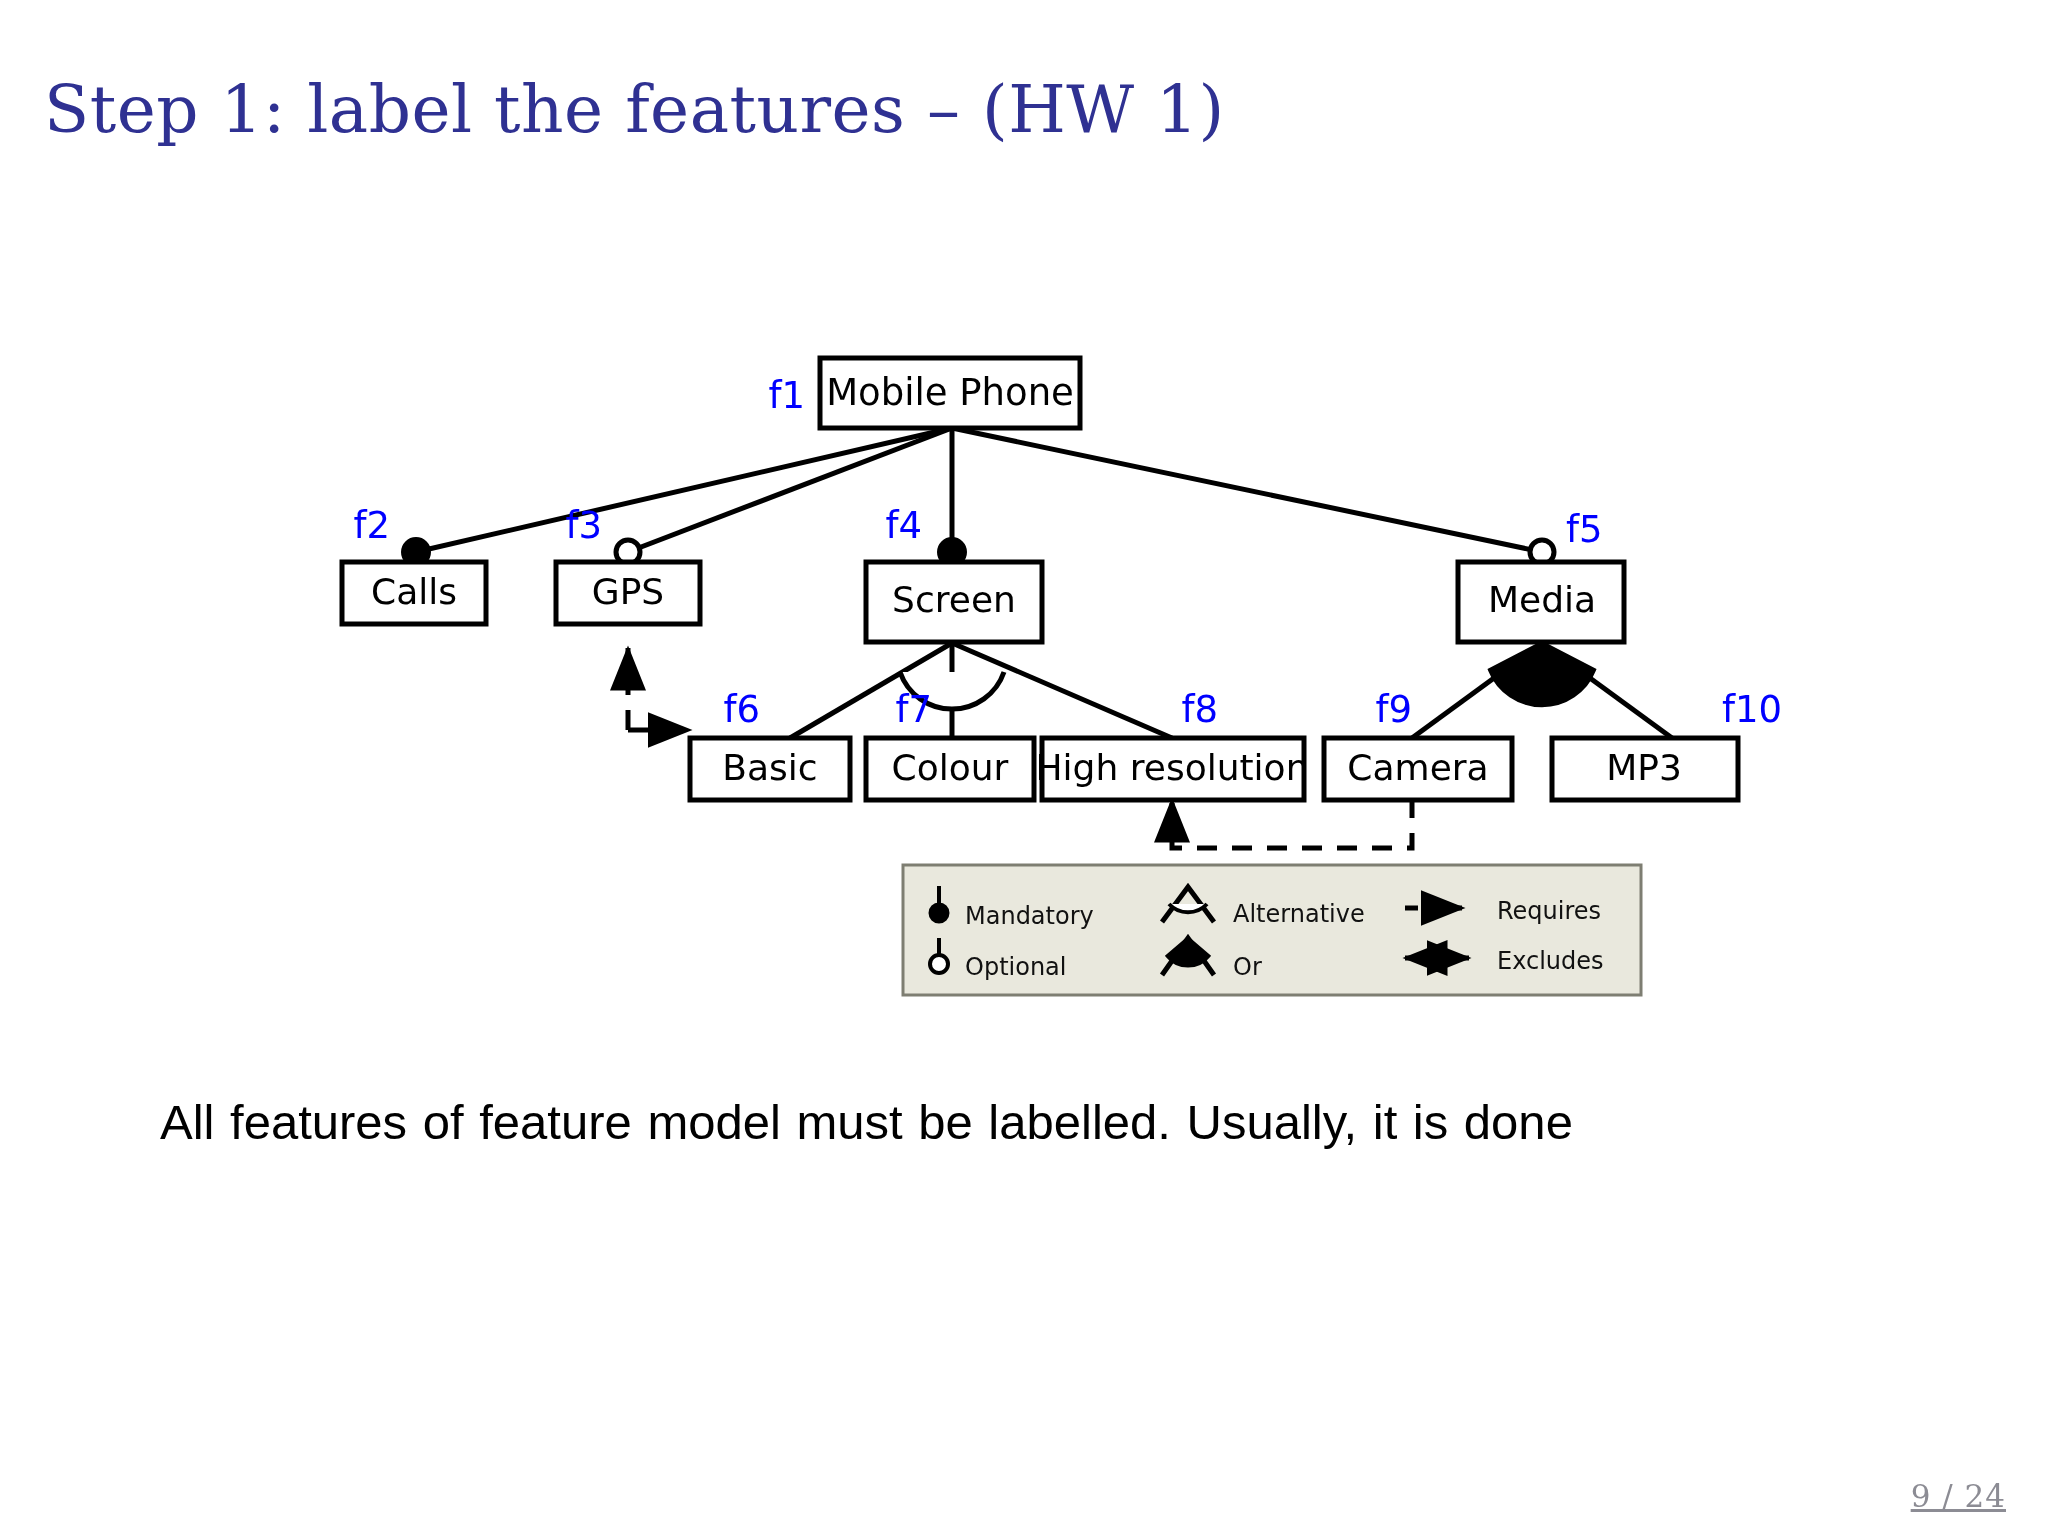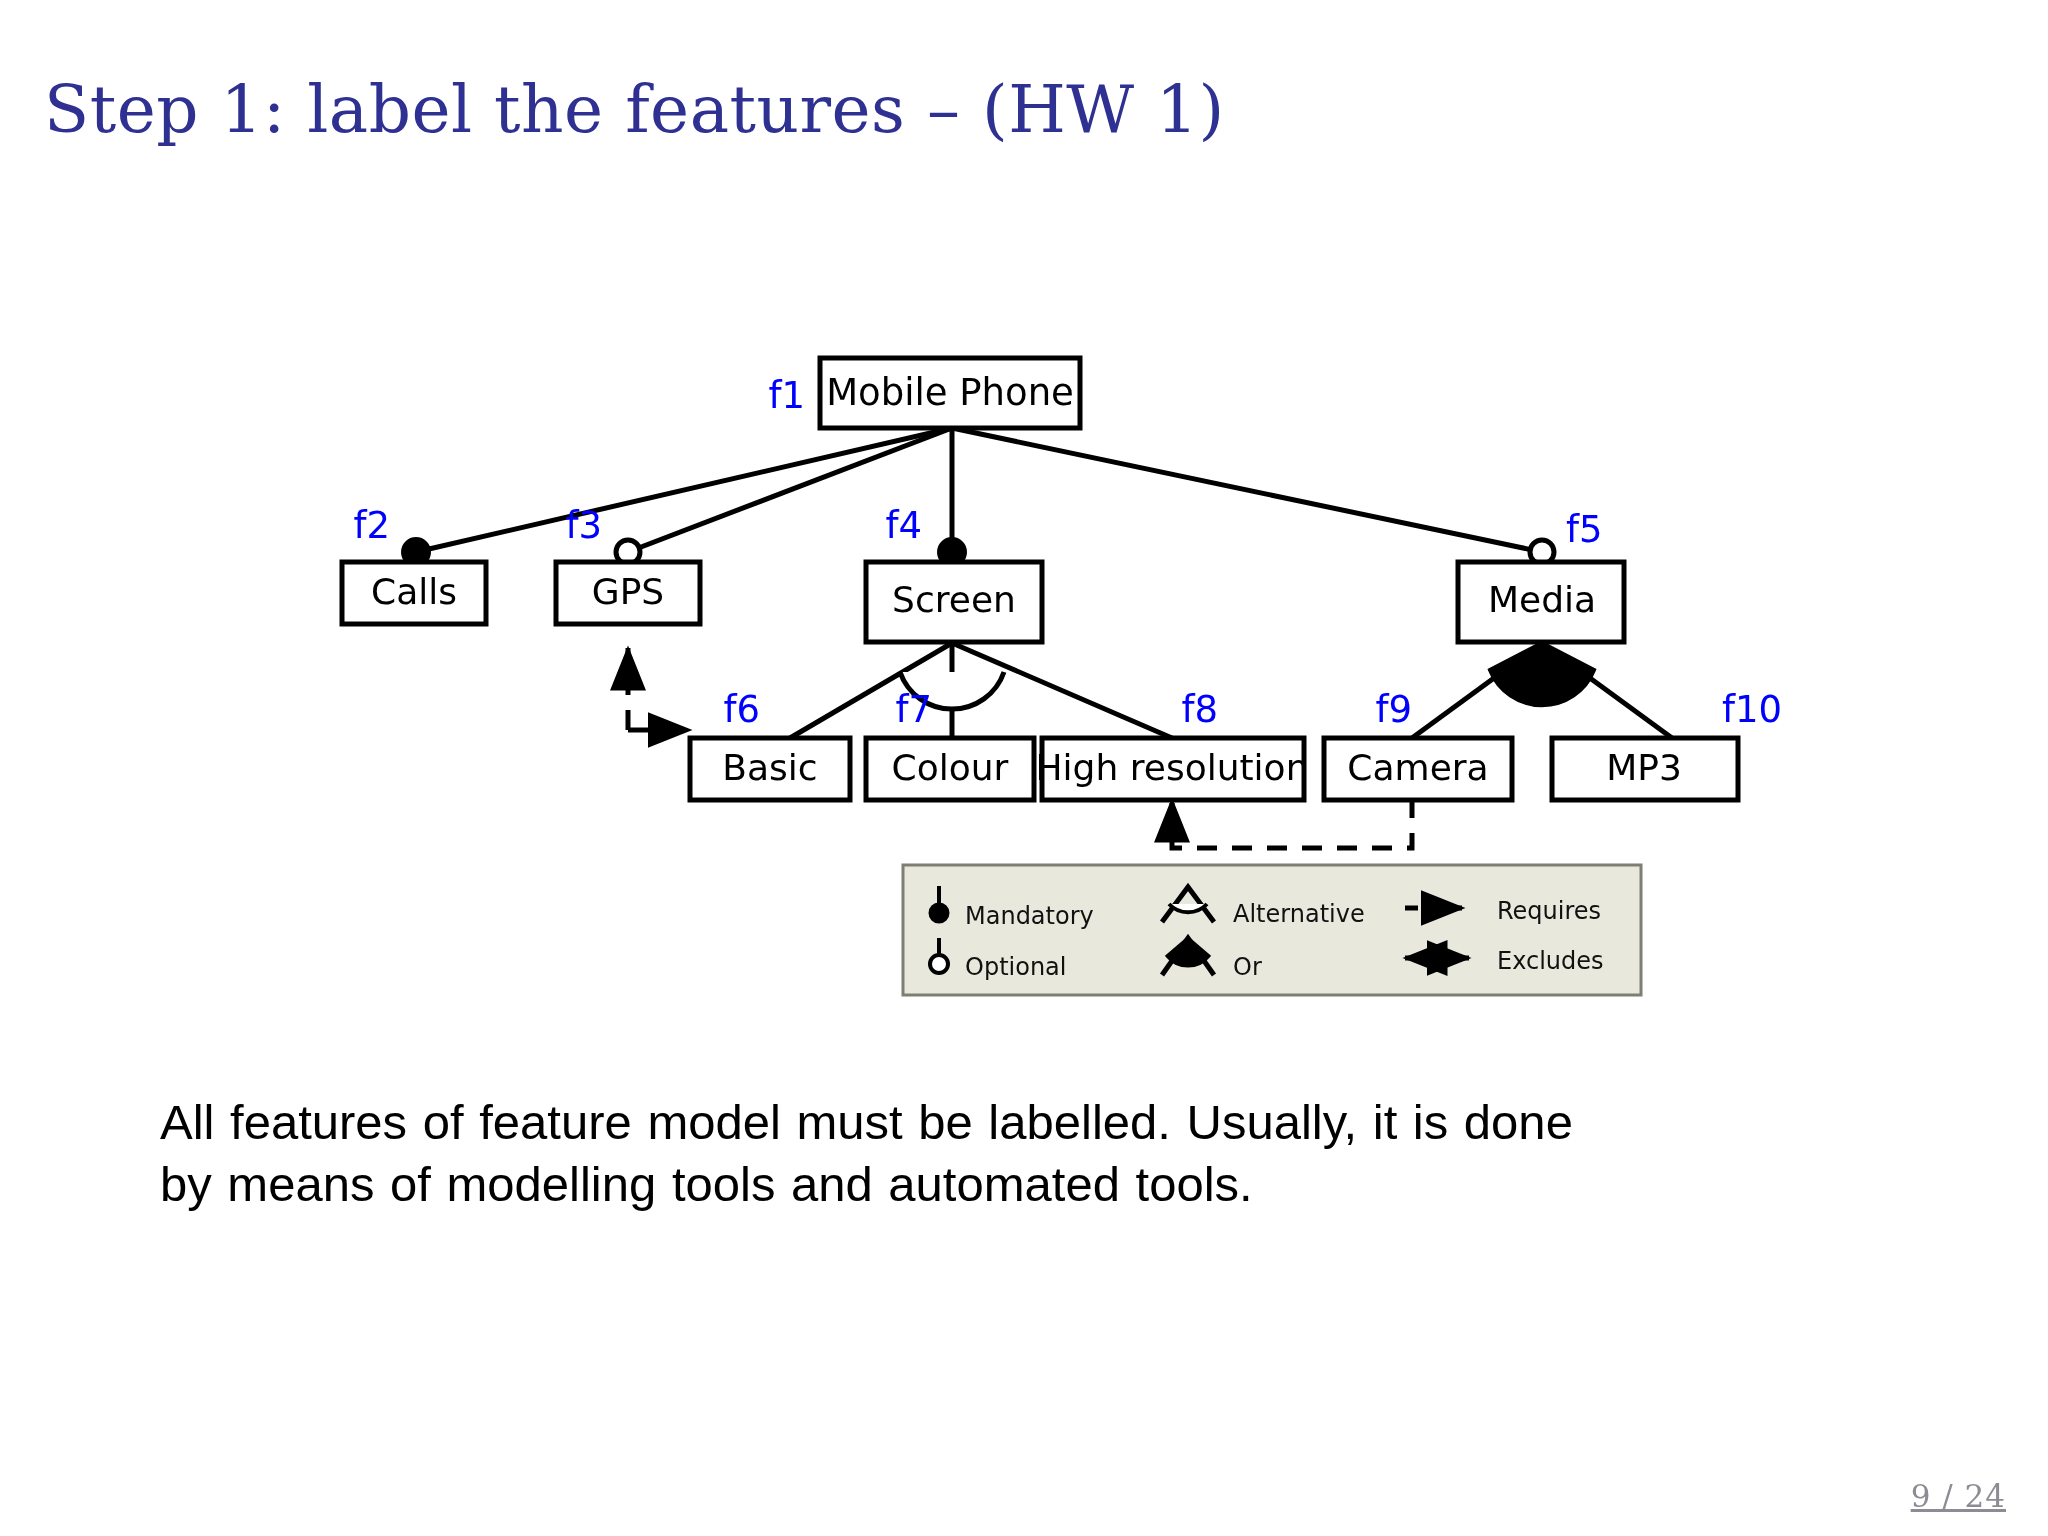--- a/index.html
+++ b/index.html
@@ -226,16 +226,15 @@
       <line x1="1437" y1="628" x2="1469" y2="628" stroke="#000" stroke-width="5" marker-end="url(#arrowSolid)"></line>
       <text x="1497" y="639" font-family="DejaVu Sans, sans-serif" font-size="24" fill="#111">Excludes</text>
     </g>
   </g>
 
 </svg>
 </div>
 
 <div id="body-text">
   <span class="line">All features of feature model must be labelled.  Usually, it is done</span>
-  <span class="line">by means of modelling tools and automated tools.</span>
 </div>
 
 <div id="page-number">9 / 24</div>
 
 </body></html>

